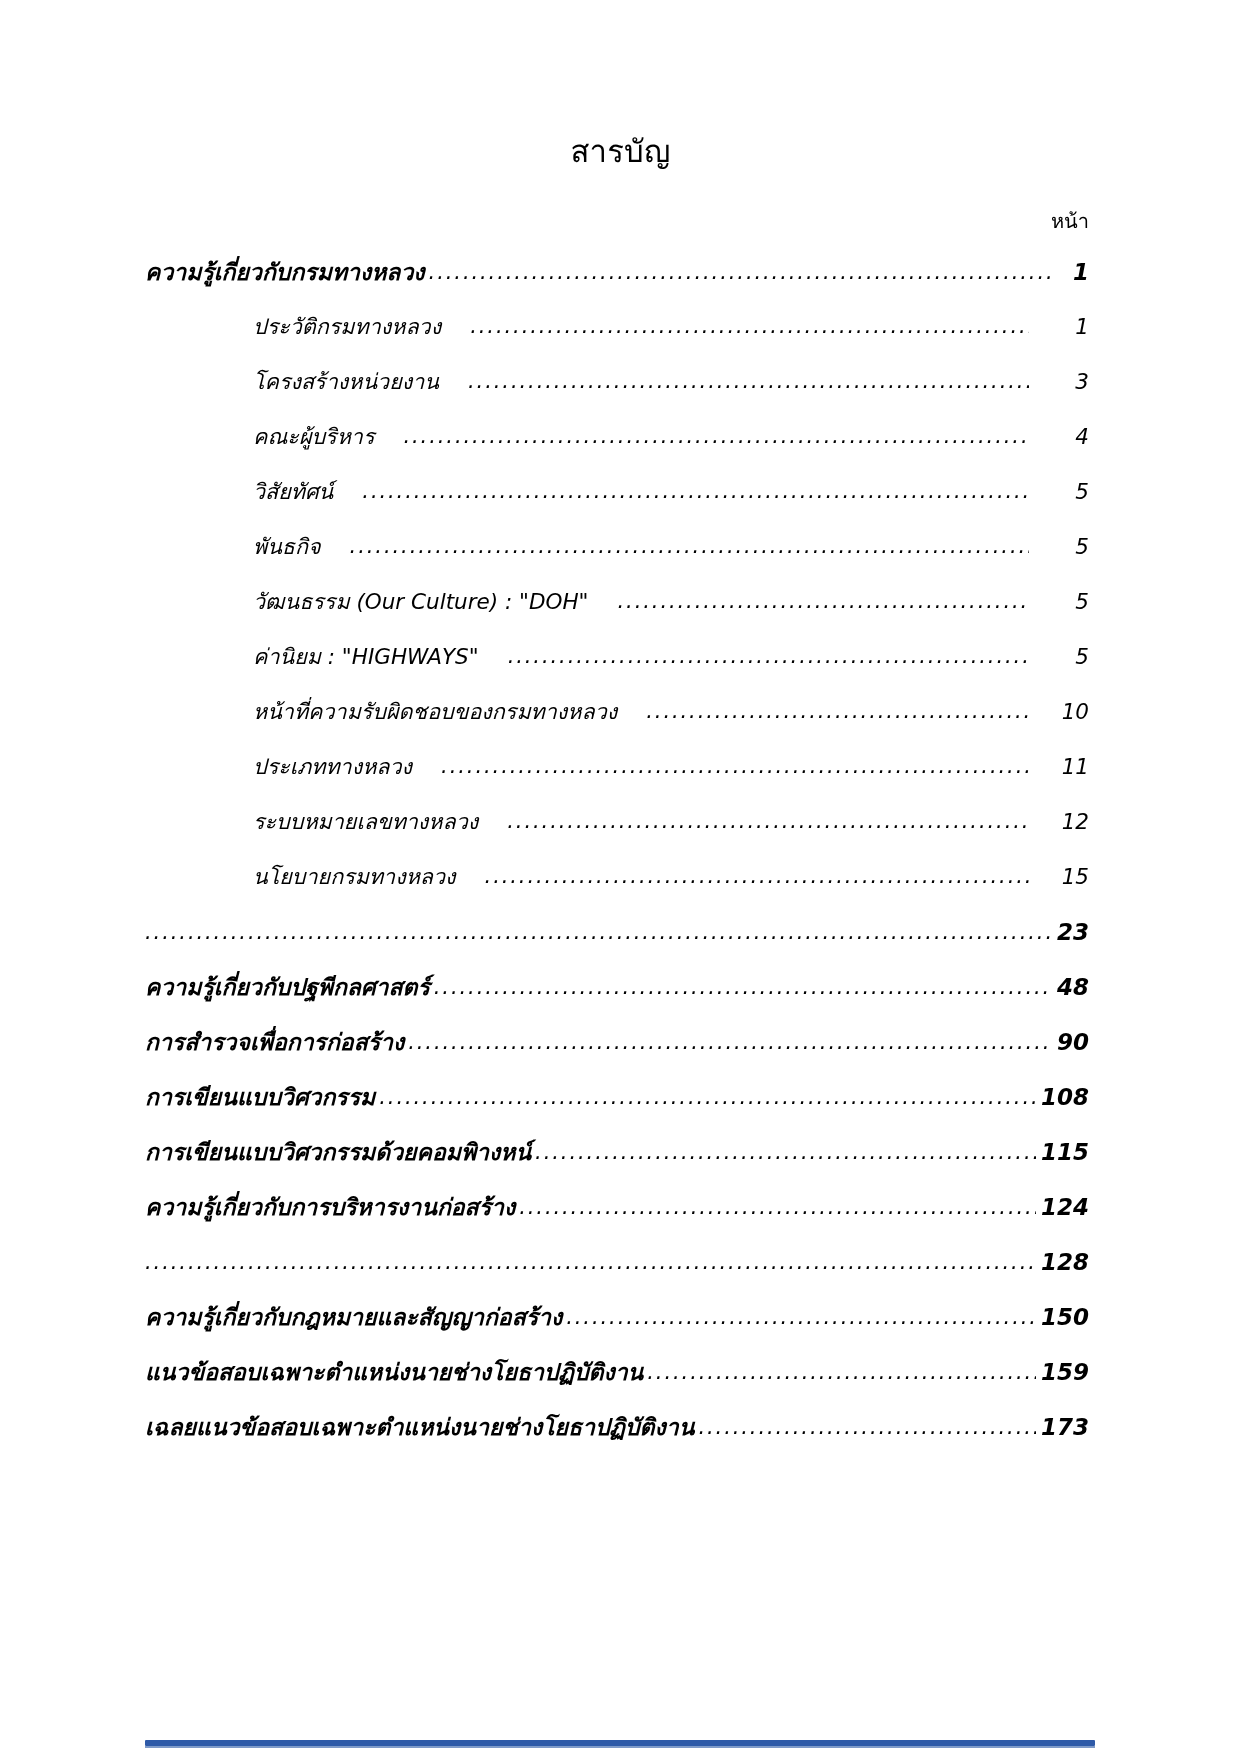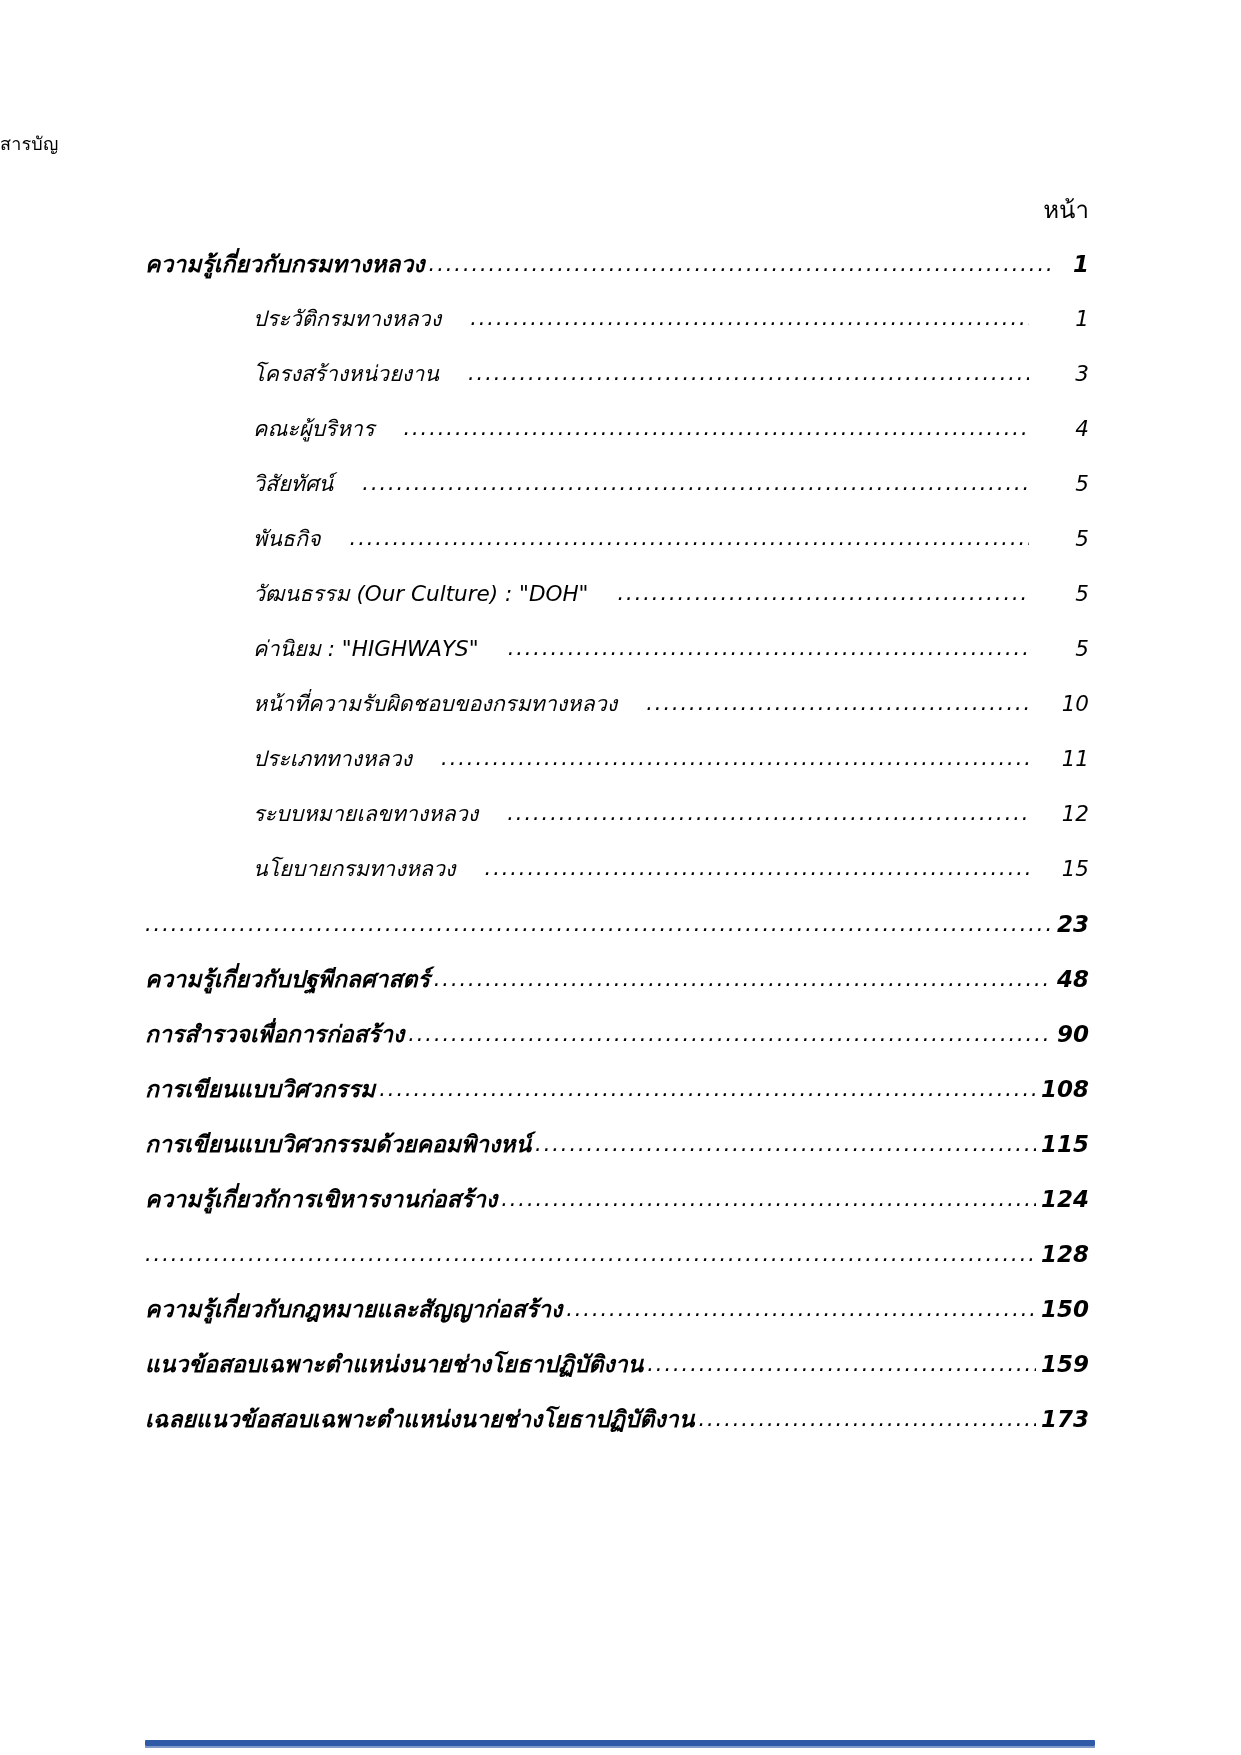--- a/index.html
+++ b/index.html
@@ -8,34 +8,34 @@
     width:1241px; height:1755px;
     font-family:"DejaVu Sans", sans-serif;
     color:#000000;
     position:relative;
     overflow:hidden;
   }
   .page { position:relative; width:1241px; height:1755px; padding:0; }
 
   
   .doc-title {
-    text-align:left;
-    font-size:18px;
+    text-align:center;
+    font-size:31px;
     line-height:1.2;
     margin-top:133px;
     font-weight:400;
     letter-spacing:0.2px;
   }
 
   
   .col-header-row {
     margin-top:35px;
     padding-right:152px;
     text-align:right;
-    font-size:24px;
+    font-size:20px;
     font-weight:400;
   }
 
   
   .toc {
     margin-top:22px;
     padding-left:145px;
     padding-right:152px;
   }
 
@@ -187,21 +187,21 @@
         <span class="toc-label">การเขียนแบบวิศวกรรม</span>
         <span class="toc-leader">.......................................................................................................................................................................................................</span>
         <span class="toc-page">108</span>
       </div>
       <div class="toc-row level-1">
         <span class="toc-label">การเขียนแบบวิศวกรรมด้วยคอมพิางหน์</span>
         <span class="toc-leader">.......................................................................................................................................................................................................</span>
         <span class="toc-page">115</span>
       </div>
       <div class="toc-row level-1">
-        <span class="toc-label">ความรู้เกี่ยวกัการเขิหารงานก่อสร้าง</span>
+        <span class="toc-label">ความรู้เกี่ยวกับการบริหารงานก่อสร้าง</span>
         <span class="toc-leader">.......................................................................................................................................................................................................</span>
         <span class="toc-page">124</span>
       </div>
       <div class="toc-row level-1">
         <span class="toc-leader">.......................................................................................................................................................................................................</span>
         <span class="toc-page">128</span>
       </div>
       <div class="toc-row level-1">
         <span class="toc-label">ความรู้เกี่ยวกับกฎหมายและสัญญาก่อสร้าง</span>
         <span class="toc-leader">.......................................................................................................................................................................................................</span>

